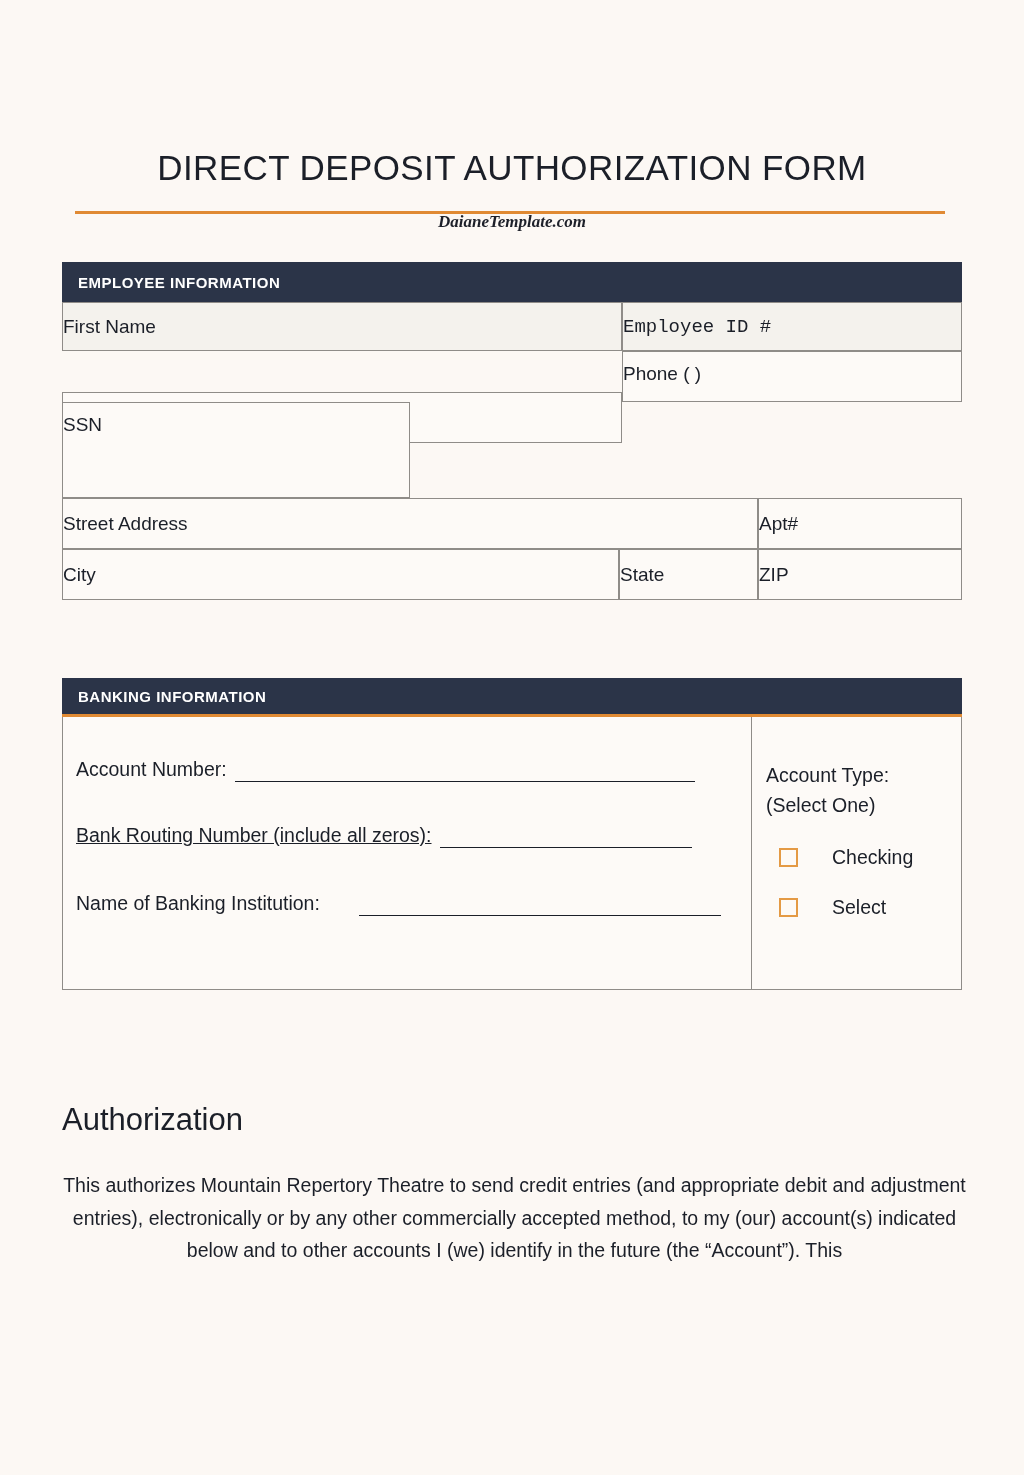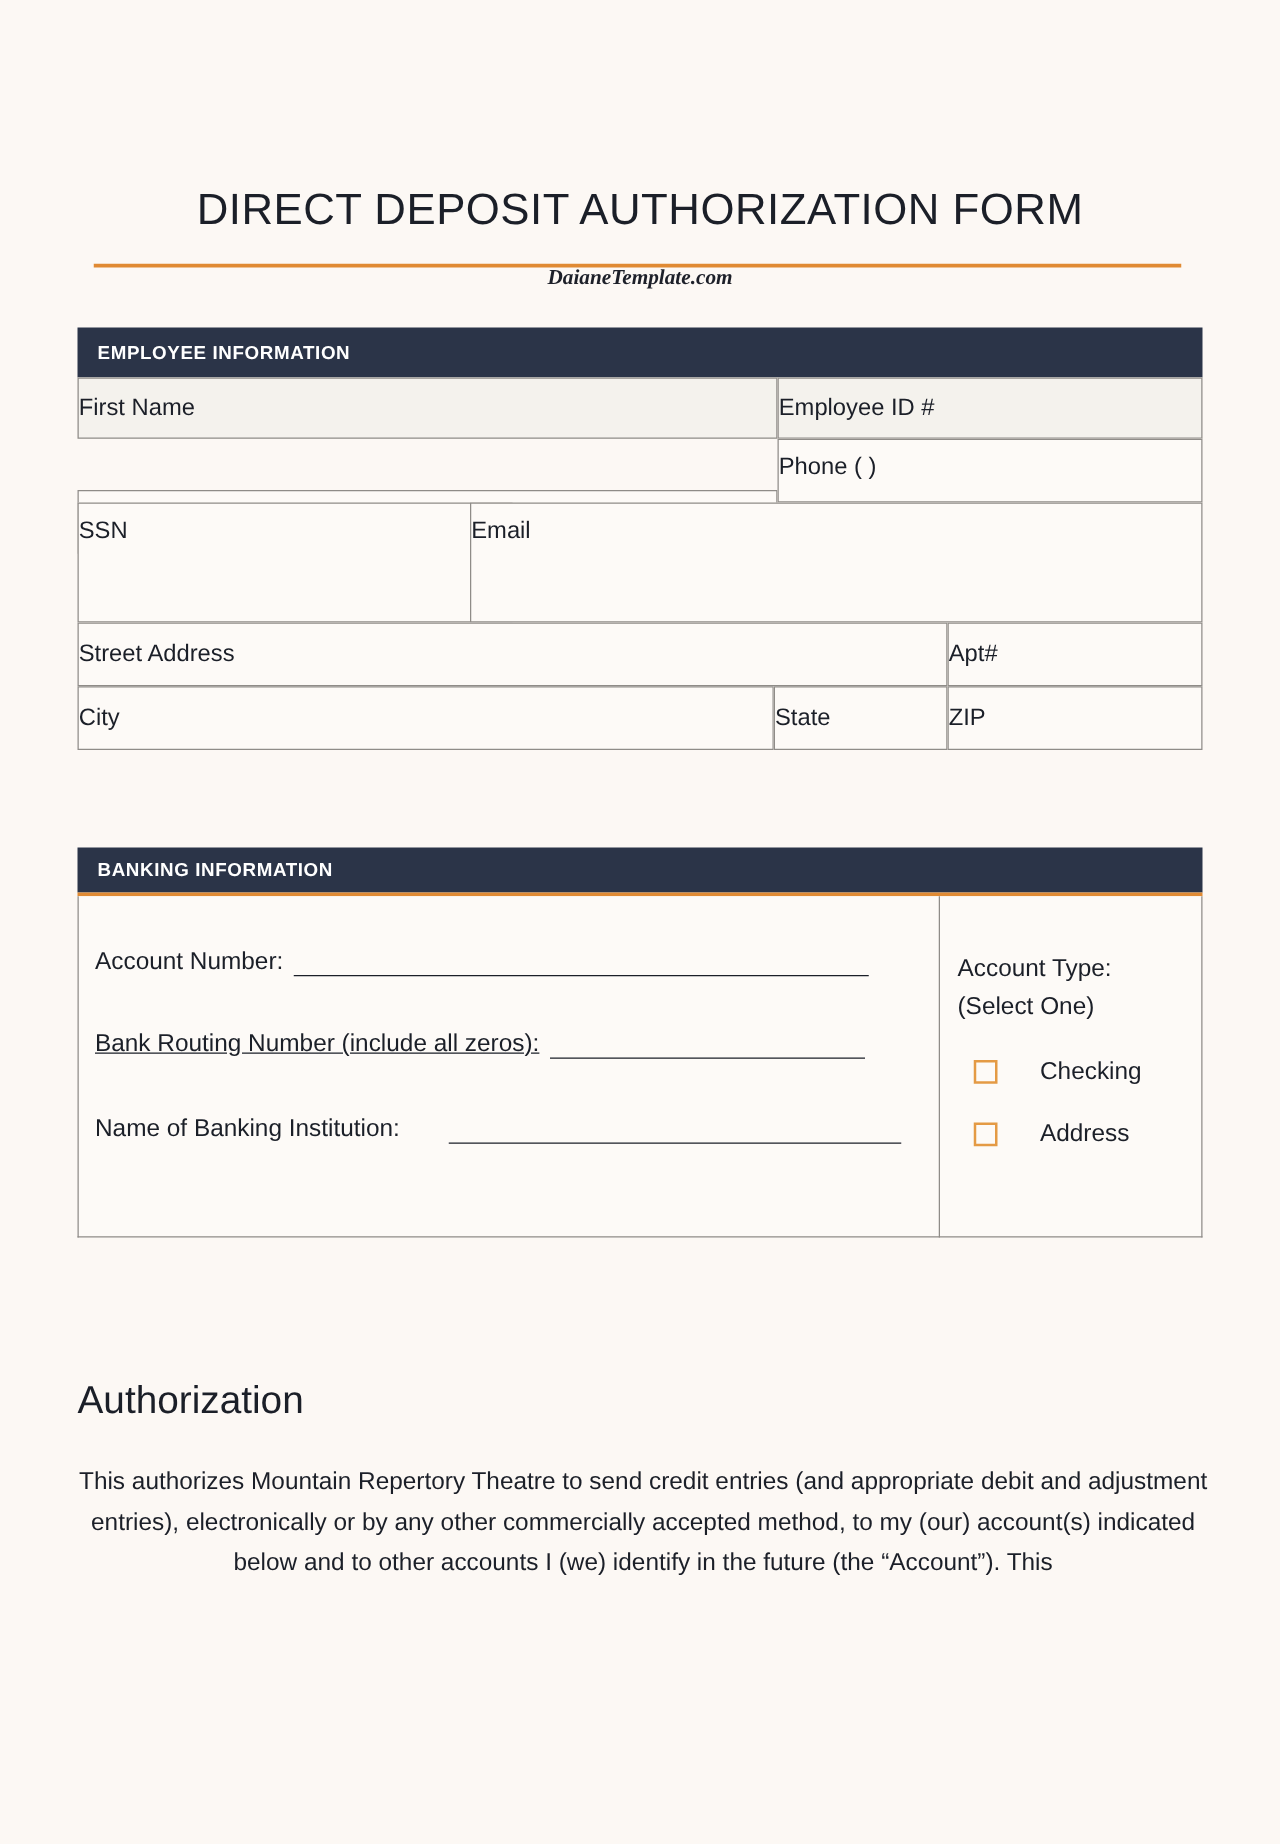--- a/index.html
+++ b/index.html
@@ -90,21 +90,21 @@
     background: #fdfaf7;
     display: flex;
     align-items: center;
     font-size: 19px;
     color: #1b1f28;
   }
   .cell.tint { background: #f4f2ed; }
 
   
   .c-first-name   { left: 0;   top: 40px;  width: 560px; height: 49px; }
-  .c-employee-id  { left: 560px; top: 40px; width: 340px; height: 49px; }
+  .c-employee-id  { left: 560px; top: 40px; width: 340px; height: 49px; font-family: Liberation Mono, monospace; }
   
   .c-last-name    { left: 0;   top: 89px;  width: 560px; height: 51px; margin-top: 41px; }
   .c-phone        { left: 560px; top: 89px; width: 340px; height: 51px;
                     align-items: flex-start; padding-top: 11px; }
   
   .c-ssn          { left: 0;   top: 140px; width: 348px; height: 96px;
                     align-items: flex-start; padding-top: 11px; }
   .c-email        { left: 314px; top: 140px; width: 586px; height: 96px;
                     align-items: flex-start; padding-top: 11px; }
   
@@ -241,21 +241,20 @@
   <div id="employee-table">
     <div class="sect-header">EMPLOYEE INFORMATION</div>
 
     <div class="cell tint c-first-name">First Name</div>
     <div class="cell tint c-employee-id">Employee ID #</div>
 
     <div class="cell c-last-name">Last Name</div>
     <div class="cell c-phone">Phone (               )</div>
 
     <div class="cell c-ssn">SSN</div>
-    <div class="cell c-email">Email</div>
 
     <div class="cell c-street">Street Address</div>
     <div class="cell c-apt">Apt#</div>
 
     <div class="cell c-city">City</div>
     <div class="cell c-state">State</div>
     <div class="cell c-zip">ZIP</div>
   </div>
 
   <div id="banking-section">
@@ -284,21 +283,21 @@
       <div>(Select One)</div>
     </div>
 
     <div class="checkbox-row cb-checking">
       <span class="checkbox"></span>
       <span>Checking</span>
     </div>
 
     <div class="checkbox-row cb-savings">
       <span class="checkbox"></span>
-      <span>Address</span>
+      <span>Select</span>
     </div>
   </div>
 
   <div id="authorization">
     <h2 class="auth-heading">Authorization</h2>
     <p class="auth-body">This authorizes Mountain Repertory Theatre to send credit entries (and appropriate debit and adjustment entries), electronically or by any other commercially accepted method, to my (our) account(s) indicated below and to other accounts I (we) identify in the future (the “Account”). This</p>
   </div>
 
 </div>
 

